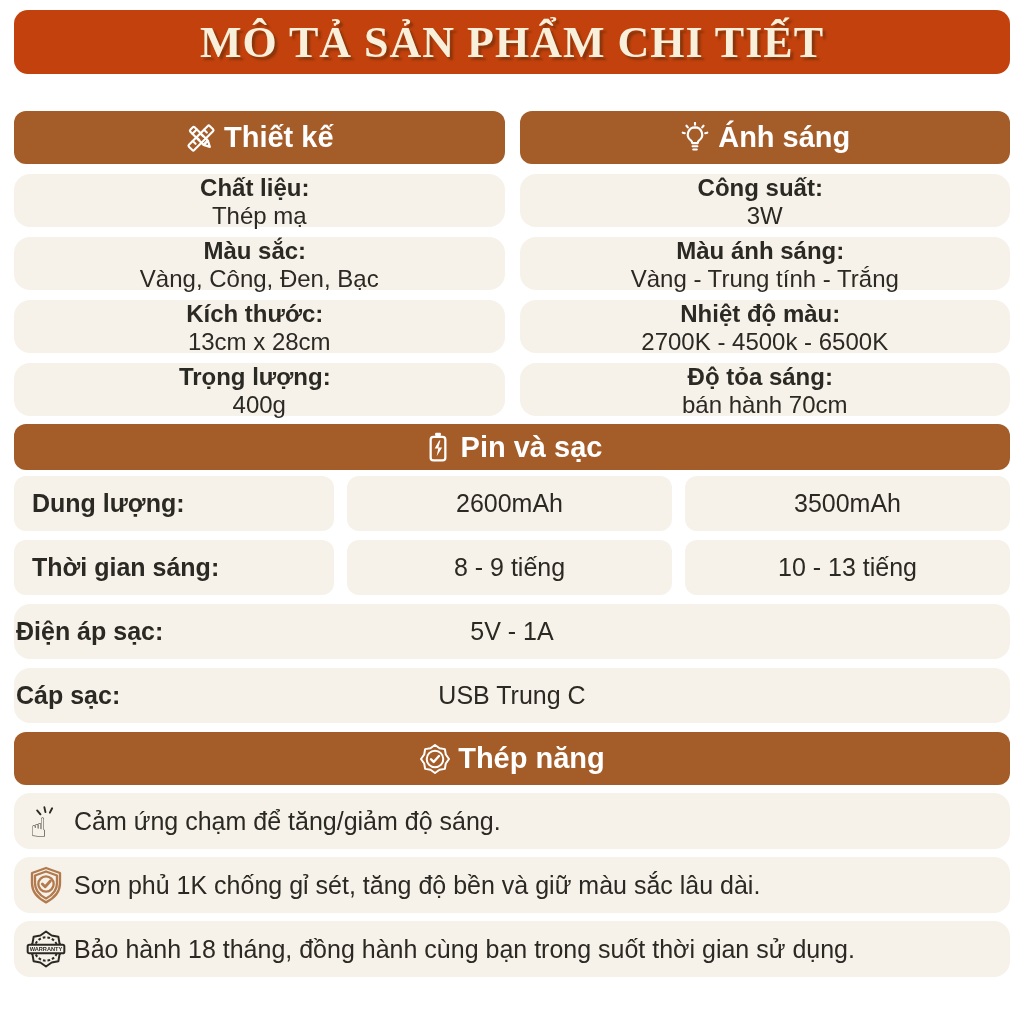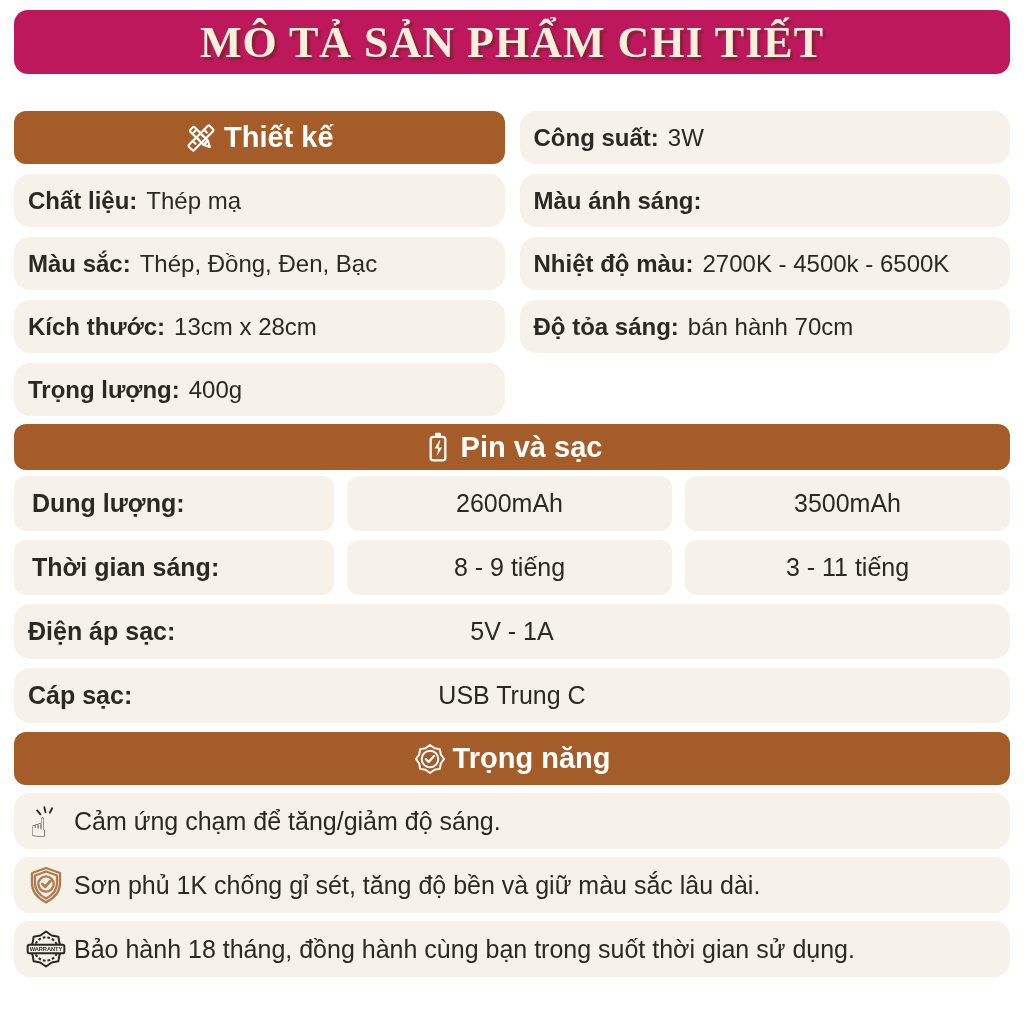--- a/index.html
+++ b/index.html
@@ -1,21 +1,21 @@
 <!DOCTYPE html>
 <html><head>
 <meta charset="utf-8">
 <style>
   * { margin:0; padding:0; box-sizing:border-box; }
   html,body { width:1024px; height:1024px; background:#ffffff; overflow:hidden; }
   body { font-family:"Liberation Sans","DejaVu Sans",sans-serif; color:#2B2923; }
   .page { width:1024px; height:1024px; padding:10px 14px; }
 
   .title-banner {
-    height:64px; background:#be185d; border-radius:14px;
+    height:64px; background:#c2410c; border-radius:14px;
     display:flex; align-items:center; justify-content:center; margin-bottom:14px;
   }
   .title-banner h1 {
     font-family:"Liberation Serif","DejaVu Serif",serif;
     font-size:44px; font-weight:bold; color:#F8F0DB; letter-spacing:1px;
     text-shadow:3px 3px 2px rgba(74,40,14,0.45);
   }
 
   .two-col { display:grid; grid-template-columns:1fr 1fr; column-gap:15px;margin-top:37px; }
   .col { display:flex; flex-direction:column; }
@@ -24,40 +24,40 @@
     height:53px; background:#A45C29; border-radius:12px;
     display:flex; align-items:center; justify-content:center; gap:7px;
     color:#ffffff; font-size:29px; font-weight:bold; margin-bottom:10px;
   }
   .sec-banner svg { display:block; }
 
   .rows { display:flex; flex-direction:column; gap:10px; }
   .row {
     height:53px; background:#F6F2E9; border-radius:16px;
     display:flex; align-items:center; padding:0 14px;
-    font-size:24px; white-space:nowrap;
+    font-size:24px; white-space:nowrap;flex-direction:column;
   }
   .lbl { font-weight:bold; margin-right:9px; }
 
   .wide-banner { margin-top:8px; height:46px; margin-bottom:6px; }
 
   .b3 { display:grid; grid-template-columns:320px 1fr 1fr; column-gap:13px; margin-bottom:9px; }
   .cell {
     height:55px; background:#F6F2E9; border-radius:12px;
     display:flex; align-items:center; font-size:25px;
   }
   .cell.lab { padding-left:18px; font-weight:bold; }
   .cell.val { justify-content:center; }
 
   .bfull {
     position:relative; height:55px; background:#F6F2E9; border-radius:16px;
     display:flex; align-items:center; justify-content:center;
     font-size:25px; margin-bottom:9px;
   }
-  .bfull .lbl { position:absolute; left:14px; margin:0; }
+  .bfull .lbl { position:absolute; left:2px; margin:0; }
 
   .feat-banner { margin-top:6px; height:53px; margin-bottom:8px; }
 
   .feat {
     height:56px; background:#F6F2E9; border-radius:16px;
     display:flex; align-items:center; gap:8px; padding:0 12px;
     font-size:25px; margin-bottom:8px; white-space:nowrap;
   }
   .feat svg, .feat .uicon { flex:0 0 auto; display:block; }
 </style>
@@ -87,41 +87,50 @@
         </svg>
         <span>Thiết kế</span>
       </div>
       <div class="rows">
         <div class="row">
           <span class="lbl">Chất liệu:</span>
           <span class="val">Thép mạ</span>
         </div>
         <div class="row">
           <span class="lbl">Màu sắc:</span>
-          <span class="val">Thép, Đồng, Đen, Bạc</span>
+          <span class="val">Vàng, Công, Đen, Bạc</span>
         </div>
         <div class="row">
           <span class="lbl">Kích thước:</span>
           <span class="val">13cm x 28cm</span>
         </div>
         <div class="row">
           <span class="lbl">Trọng lượng:</span>
           <span class="val">400g</span>
         </div>
       </div>
     </div>
 
     <div class="col">
+      <div class="sec-banner">
+        <svg width="32" height="32" viewBox="0 0 24 24" fill="none" stroke="#ffffff" stroke-width="1.6" stroke-linecap="round" stroke-linejoin="round">
+          <path d="M12 4 a5.4 5.4 0 0 1 3.1 9.8 c-.7.5 -1 1.2 -1 2 h-4.2 c0 -.8 -.3 -1.5 -1 -2 A5.4 5.4 0 0 1 12 4 Z"></path>
+          <path d="M10.2 18.2 h3.6 M10.7 20.6 h2.6"></path>
+          <path d="M12 0.6 v1.5 M5.6 2.8 l1 1.2 M18.4 2.8 l-1 1.2 M2.8 8 l1.5 .4 M21.2 8 l-1.5 .4"></path>
+        </svg>
+        <span>Ánh sáng</span>
+      </div>
       <div class="rows">
         <div class="row">
           <span class="lbl">Công suất:</span>
           <span class="val">3W</span>
         </div>
         <div class="row">
           <span class="lbl">Màu ánh sáng:</span>
+          <span class="val">Vàng - Trung tính - Trắng</span>
         </div>
         <div class="row">
           <span class="lbl">Nhiệt độ màu:</span>
           <span class="val">2700K - 4500k - 6500K</span>
         </div>
         <div class="row">
           <span class="lbl">Độ tỏa sáng:</span>
           <span class="val">bán hành 70cm</span>
         </div>
       </div>
@@ -138,39 +147,39 @@
   </div>
 
   <div class="b3">
     <div class="cell lab">Dung lượng:</div>
     <div class="cell val">2600mAh</div>
     <div class="cell val">3500mAh</div>
   </div>
   <div class="b3">
     <div class="cell lab">Thời gian sáng:</div>
     <div class="cell val">8 - 9 tiếng</div>
-    <div class="cell val">3 - 11 tiếng</div>
+    <div class="cell val">10 - 13 tiếng</div>
   </div>
 
   <div class="bfull">
     <span class="lbl">Điện áp sạc:</span>
     <span class="val">5V - 1A</span>
   </div>
   <div class="bfull">
     <span class="lbl">Cáp sạc:</span>
     <span class="val">USB Trung C</span>
   </div>
 
   <div class="sec-banner feat-banner">
     <svg width="32" height="32" viewBox="0 0 24 24" fill="none" stroke="#ffffff" stroke-width="1.5" stroke-linejoin="round" stroke-linecap="round">
       <polygon points="22.5,12 20.1,15.4 19.4,19.4 15.4,20.1 12,22.5 8.6,20.1 4.6,19.4 3.9,15.4 1.5,12 3.9,8.6 4.6,4.6 8.6,3.9 12,1.5 15.4,3.9 19.4,4.6 20.1,8.6"></polygon>
       <circle cx="12" cy="12" r="6.2"></circle>
       <path d="M9 12.2 l2 2 l4 -4.4" stroke-width="1.8"></path>
     </svg>
-    <span>Trọng năng</span>
+    <span>Thép năng</span>
   </div>
 
   <div class="feat">
     <svg width="40" height="40" viewBox="0 0 36 36">
       <path d="M10 8.5 L13 12 M16.5 5.5 L17.5 10 M23.5 6.5 L21.5 10.5" stroke="#2B2923" stroke-width="1.7" stroke-linecap="round" fill="none"></path>
       <text x="4" y="32" font-size="24" fill="#2B2923" font-family="DejaVu Sans">☝</text>
     </svg>
     <span>Cảm ứng chạm để tăng/giảm độ sáng.</span>
   </div>
 

